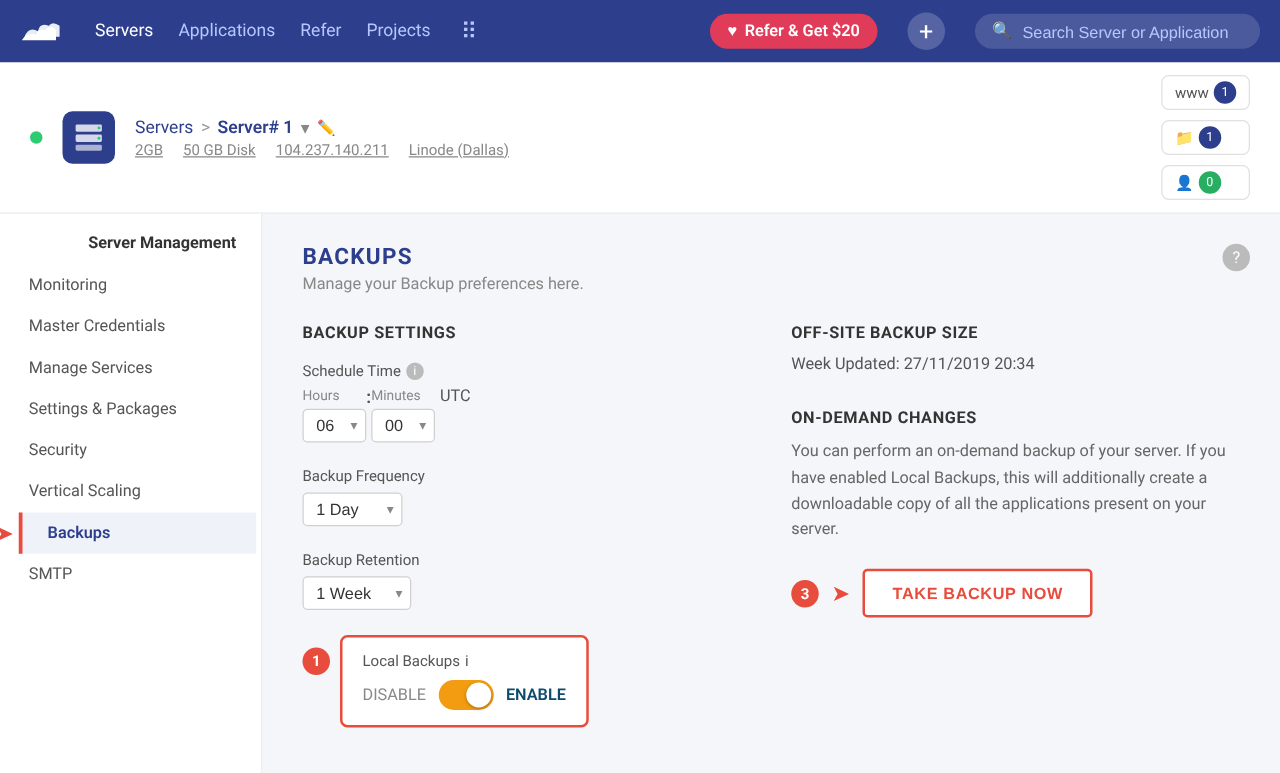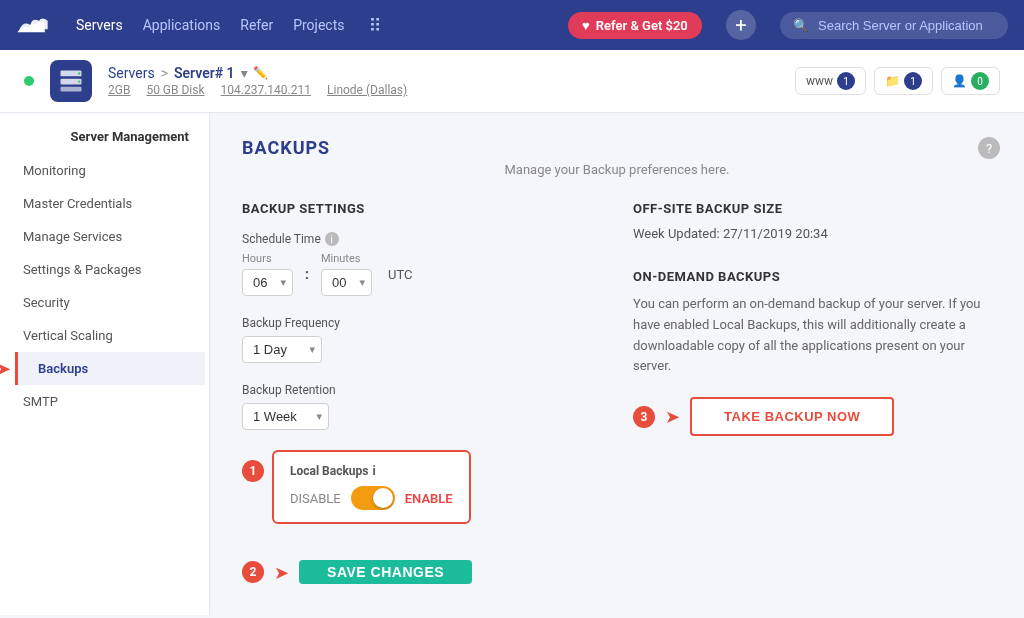--- a/index.html
+++ b/index.html
@@ -100,21 +100,21 @@
     }
     .server-info { display: flex; flex-direction: column; gap: 2px; }
     .server-breadcrumb {
       display: flex; align-items: center; gap: 6px; font-size: 14px; color: #2c3e8c;
     }
     .server-breadcrumb .sep { color: #999; }
     .server-name { font-weight: 600; color: #2c3e8c; }
     .server-edit-icon { color: #aaa; font-size: 12px; cursor: pointer; }
     .server-meta { font-size: 12px; color: #888; display: flex; gap: 16px; text-decoration: underline; }
     .server-header-spacer { flex: 1; }
-    .server-header-actions { display: flex; gap: 8px; }
+    .server-header-actions { display: flex; gap: 8px; flex-direction: column; }
     .server-action-badge {
       border: 1px solid #e0e0e0;
       border-radius: 6px;
       padding: 4px 10px;
       font-size: 12px;
       display: flex; align-items: center; gap: 4px;
       color: #555;
       cursor: pointer;
     }
     .badge-count {
@@ -179,21 +179,20 @@
       font-size: 18px;
       font-weight: 700;
       color: #2c3e8c;
       letter-spacing: 1px;
       margin-bottom: 4px;
     }
     .page-subtitle {
       font-size: 13px;
       color: #888;
       margin-bottom: 24px;
-      text-align: center;
     }
 
     .content-grid {
       display: grid;
       grid-template-columns: 1fr 1fr;
       gap: 32px;
     }
 
     .section-label {
       font-size: 13px;
@@ -213,21 +212,21 @@
     .field-label .info-icon {
       width: 14px; height: 14px;
       border-radius: 50%;
       background: #bbb;
       color: #fff;
       font-size: 10px;
       display: inline-flex; align-items: center; justify-content: center;
       cursor: pointer;
     }
 
-    .time-selects { display: flex; align-items: center; gap: 12px; }
+    .time-selects { display: flex; align-items: flex-start; gap: 0; }
     .time-sub-label { font-size: 11px; color: #888; margin-bottom: 4px; }
     .select-wrapper {
       position: relative;
       display: inline-flex;
       align-items: center;
     }
     .select-wrapper select {
       appearance: none;
       border: 1px solid #d0d0d0;
       border-radius: 4px;
@@ -255,25 +254,25 @@
       padding: 12px 16px;
       background: #fff;
       display: inline-block;
       margin-bottom: 20px;
       position: relative;
     }
     .local-backups-title {
       font-size: 12px;
       color: #555;
       margin-bottom: 8px;
-      display: flex; align-items: center; gap: 4px; font-weight: bold;
+      display: flex; align-items: center; gap: 4px;
     }
     .toggle-row { display: flex; align-items: center; gap: 10px; }
     .toggle-label { font-size: 13px; color: #888; text-align: center; }
-    .toggle-label.on { color: #ef4444; font-weight: 600; }
+    .toggle-label.on { color: #0c4a6e; font-weight: 600; }
     .toggle-switch {
       width: 44px; height: 24px;
       background: #f39c12;
       border-radius: 12px;
       position: relative;
       cursor: pointer;
     }
     .toggle-switch::after {
       content: '';
       position: absolute;
@@ -313,21 +312,21 @@
     .on-demand-desc {
       font-size: 13px;
       color: #666;
       line-height: 1.6;
       margin-bottom: 20px;
     }
     .take-backup-btn {
       border: 2px solid #e74c3c;
       background: #fff;
       color: #e74c3c;
-      padding: 10px 32px;
+      padding: 10px 22px;
       font-size: 13px;
       font-weight: 700;
       letter-spacing: 0.5px;
       border-radius: 4px;
       cursor: pointer;
       text-transform: uppercase;
     }
 
     
     .annotation-circle {
@@ -539,21 +538,21 @@
       <div class="right-section">
 
         <div>
           <div class="right-title">OFF-SITE BACKUP SIZE</div>
           <div class="backup-info">
             <span>Week Updated:</span> <span>27/11/2019 20:34</span>
           </div>
         </div>
 
         <div class="on-demand-box">
-          <div class="right-title">ON-DEMAND BACKUPS</div>
+          <div class="right-title">ON-DEMAND CHANGES</div>
           <div class="on-demand-desc">You can perform an on-demand backup of your server. If you have enabled Local Backups, this will additionally create a downloadable copy of all the applications present on your server.</div>
           <div style="display:flex; align-items:center; gap:10px;">
             <div class="annotation-circle">3</div>
             <span style="color:#e74c3c; font-size:18px;">➤</span>
             <button class="take-backup-btn">TAKE BACKUP NOW</button>
           </div>
         </div>
       </div>
 
     </div>

